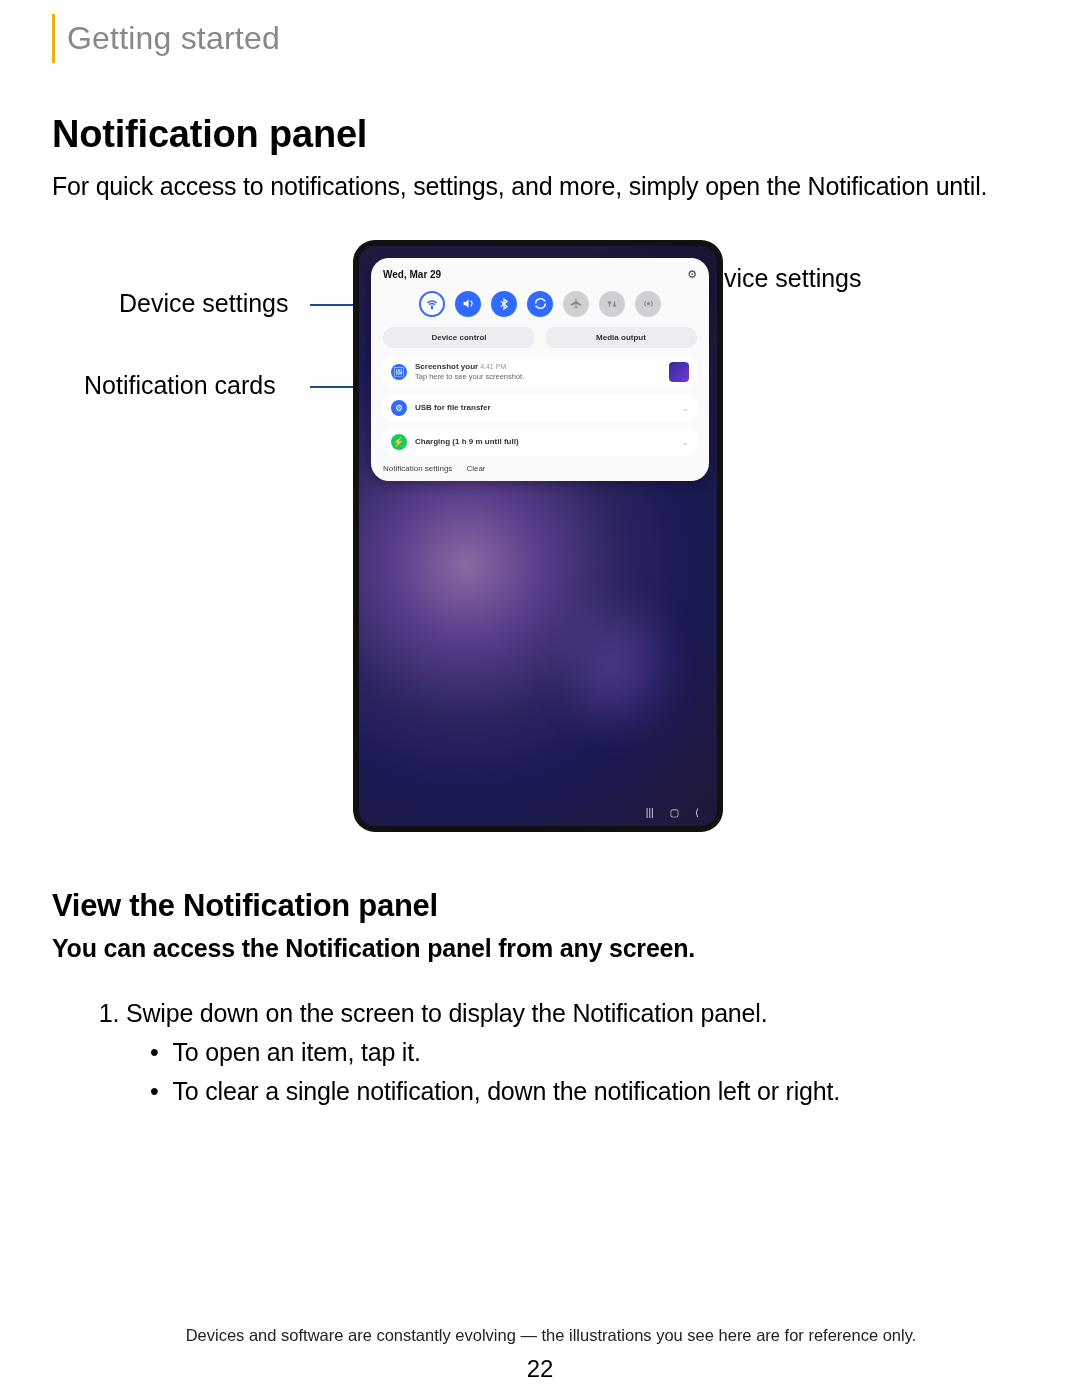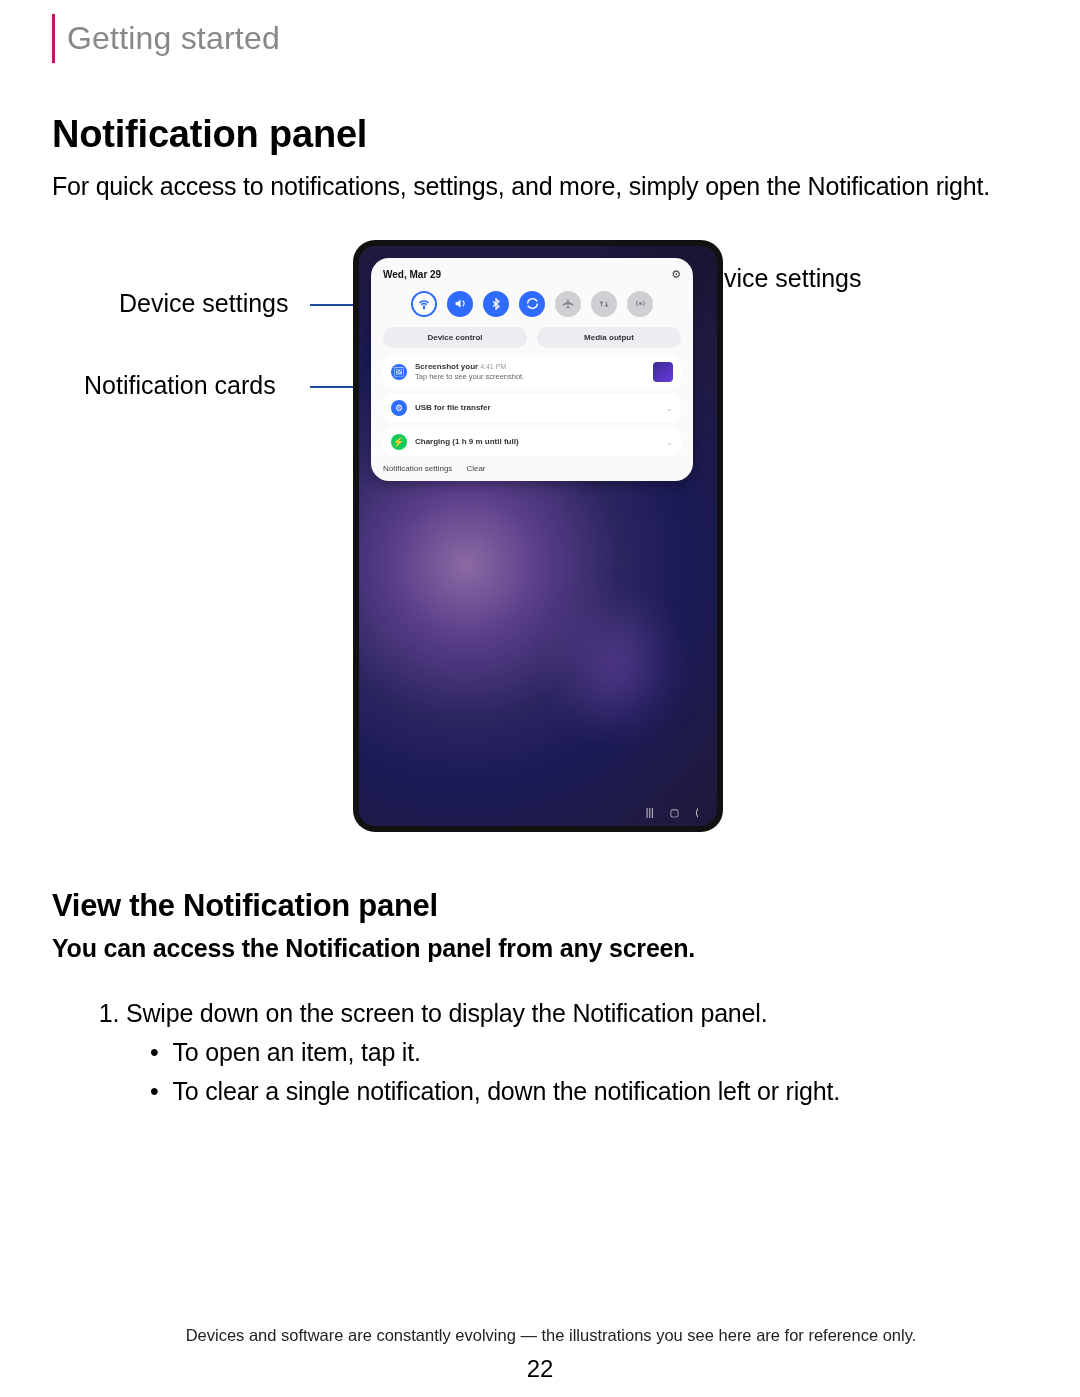--- a/index.html
+++ b/index.html
@@ -10,21 +10,21 @@
     color: #222;
     background: #fff;
     position: relative;
   }
   .page {
     padding: 14px 56px 20px 52px;
     position: relative;
     height: 100%;
   }
   .breadcrumb-wrap {
-    border-left: 3px solid #be185d;
+    border-left: 3px solid #eab308;
     padding: 6px 0 6px 12px;
     margin-bottom: 50px;
   }
   .breadcrumb {
     font-size: 32px;
     color: #888;
     font-weight: 400;
     letter-spacing: 0.2px;
   }
   h1.title {
@@ -82,21 +82,21 @@
     right:30px; bottom:80px;
     width:140px; height:160px;
     background: radial-gradient(ellipse at center, rgba(200,120,255,0.28) 0%, rgba(80,40,160,0) 70%);
     filter: blur(14px);
   }
   
   .panel {
     position: absolute;
     top: 12px;
     left: 12px;
-    right: 24px;
+    right: 8px;
     background: #fafafb;
     border-radius: 18px;
     padding: 10px 12px 8px 12px;
     box-shadow: 0 4px 12px rgba(0,0,0,0.3);
   }
   .panel-header {
     display: flex;
     justify-content: space-between;
     align-items: center;
     margin-bottom: 10px;
@@ -243,21 +243,21 @@
 </head>
 <body>
 
 <div class="page">
 
   <div class="breadcrumb-wrap">
     <div class="breadcrumb">Getting started</div>
   </div>
 
   <h1 class="title">Notification panel</h1>
-  <p class="intro">For quick access to notifications, settings, and more, simply open the Notification right.</p>
+  <p class="intro">For quick access to notifications, settings, and more, simply open the Notification until.</p>
 
   <div class="figure-area">
 
     <div class="callout" style="left:67px; top:49px;">Device settings</div>
     <div class="connector" style="left:258px; top:64px; width:78px;"></div>
 
     <div class="callout" style="left:32px; top:131px;">Notification cards</div>
     <div class="connector" style="left:258px; top:146px; width:78px;"></div>
 
     <div class="callout" style="left:640px; top:24px;">Device settings</div>

